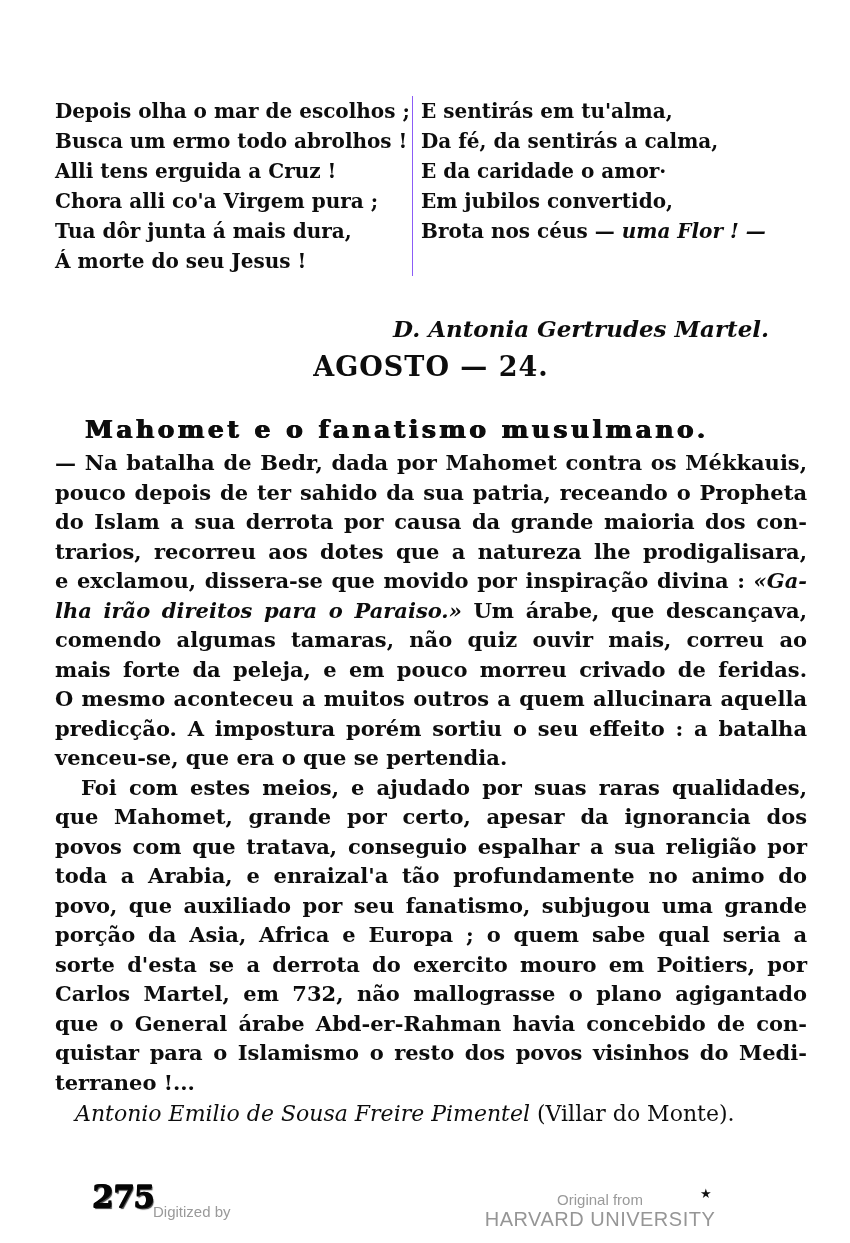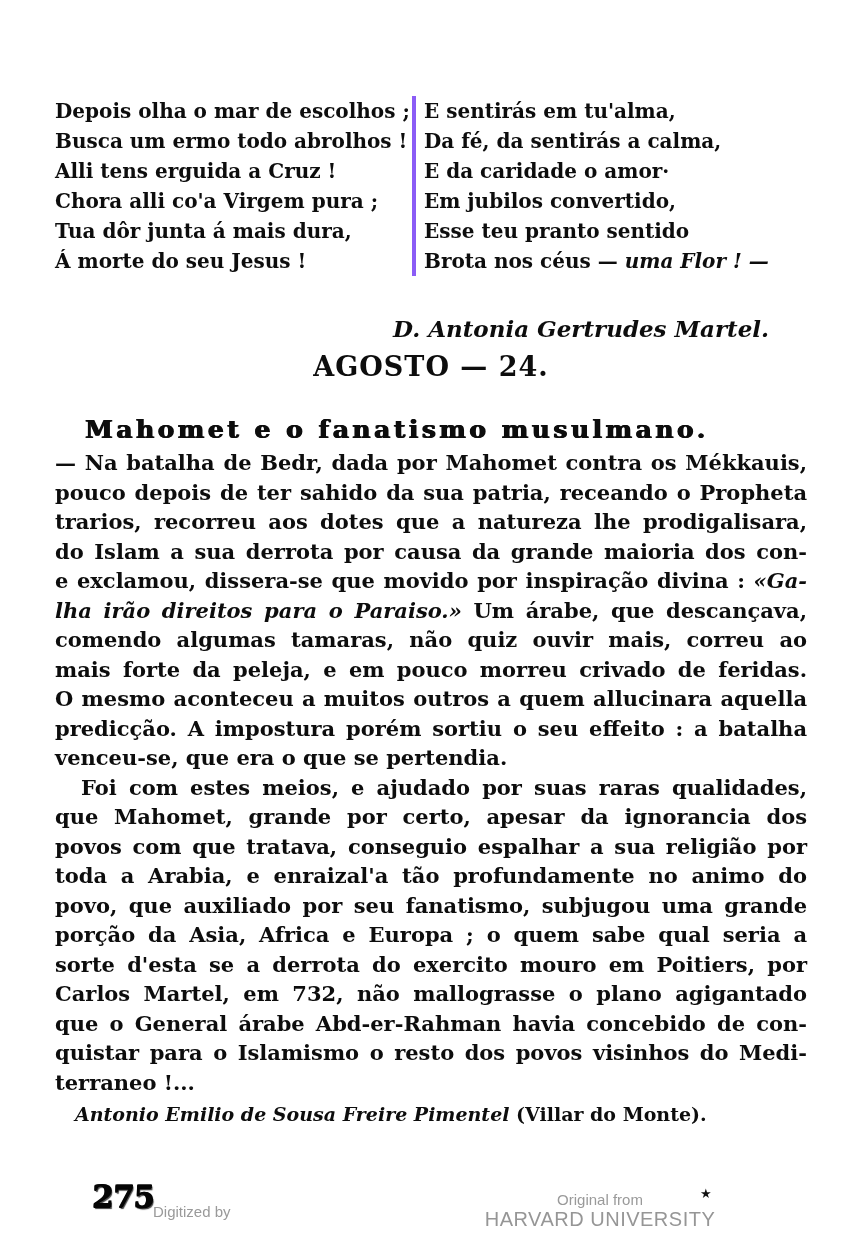--- a/index.html
+++ b/index.html
@@ -12,21 +12,21 @@
     overflow: hidden;
     font-family: "DejaVu Serif", serif;
     color: #0d0d0d;
   }
   .content {
     padding: 96px 43px 0 55px;
   }
   
   .poem { display: flex; font-weight: bold; font-size: 20px; }
   .poem-col { line-height: 30px; white-space: nowrap; }
-  .poem-col.left  { width: 357px; border-right: 4px solid #8b5cf6; }
+  .poem-col.left  { width: 357px; border-right: 1px solid #8b5cf6; }
   .poem-col.right { padding-left: 8px; flex: 1; }
   .poem-line { height: 30px; }
   .it { font-style: italic; }
   .poem-attrib {
     margin-top: 38px;
     padding-left: 338px;
     font-size: 23px;
     font-weight: bold;
     font-style: italic;
     line-height: 30px;
@@ -51,22 +51,22 @@
     text-shadow: 0.8px 0 currentColor, -0.4px 0 currentColor;
     white-space: nowrap;
   }
   .bodytext { font-size: 21px; font-weight: bold; }
   .bl { line-height: 29.5px; height: 29.5px; white-space: nowrap; }
   .bl.jl { white-space: normal; text-align: justify; text-align-last: justify; }
   .bl.ind { text-indent: 26px; }
   .author-line {
     margin-top: 2px;
     padding-left: 20px;
-    font-size: 19px;
-    font-weight: bold;
+    font-size: 22px;
+    font-weight: normal;
     line-height: 30px;
     white-space: nowrap;
   }
   
   .page-number {
     position: absolute; left: 92px; top: 1178px;
     font-size: 31px; font-weight: bold;
     letter-spacing: -1px;
     color: #050505;
     text-shadow: 1px 0 0 #050505, 0 1px 0 #050505, 1.5px 1.5px 1px rgba(0,0,0,.75);
@@ -109,36 +109,35 @@
         <div class="poem-line">Alli tens erguida a Cruz !</div>
         <div class="poem-line">Chora alli co'a Virgem pura ;</div>
         <div class="poem-line">Tua dôr junta á mais dura,</div>
         <div class="poem-line">Á morte do seu Jesus !</div>
       </div>
       <div class="poem-col right">
         <div class="poem-line">E sentirás em tu'alma,</div>
         <div class="poem-line">Da fé, da sentirás a calma,</div>
         <div class="poem-line">E da caridade o amor·</div>
         <div class="poem-line">Em jubilos convertido,</div>
-        <div class="poem-line">Esse teu pranto sentido</div>
         <div class="poem-line"><span>Brota nos céus — </span><span class="it">uma Flor ! —</span></div>
       </div>
     </div>
 
     <div class="poem-attrib">D. Antonia Gertrudes Martel.</div>
 
     <div class="section-heading">AGOSTO — 24.</div>
 
     <div class="article-title">Mahomet e o fanatismo musulmano.</div>
 
     <div class="bodytext">
       <div class="bl jl">— Na batalha de Bedr, dada por Mahomet contra os Mékkauis,</div>
       <div class="bl jl">pouco depois de ter sahido da sua patria, receando o Propheta</div>
+      <div class="bl jl">do Islam a sua derrota por causa da grande maioria dos con-</div>
       <div class="bl jl">trarios, recorreu aos dotes que a natureza lhe prodigalisara,</div>
-      <div class="bl jl">do Islam a sua derrota por causa da grande maioria dos con-</div>
       <div class="bl jl"><span>e exclamou, dissera-se que movido por inspiração divina : </span><span class="it">«Ga-</span></div>
       <div class="bl jl"><span class="it">lha irão direitos para o Paraiso.»</span><span> Um árabe, que descançava,</span></div>
       <div class="bl jl">comendo algumas tamaras, não quiz ouvir mais, correu ao</div>
       <div class="bl jl">mais forte da peleja, e em pouco morreu crivado de feridas.</div>
       <div class="bl jl">O mesmo aconteceu a muitos outros a quem allucinara aquella</div>
       <div class="bl jl">predicção. A impostura porém sortiu o seu effeito : a batalha</div>
       <div class="bl">venceu-se, que era o que se pertendia.</div>
 
       <div class="bl jl ind">Foi com estes meios, e ajudado por suas raras qualidades,</div>
       <div class="bl jl">que Mahomet, grande por certo, apesar da ignorancia dos</div>

